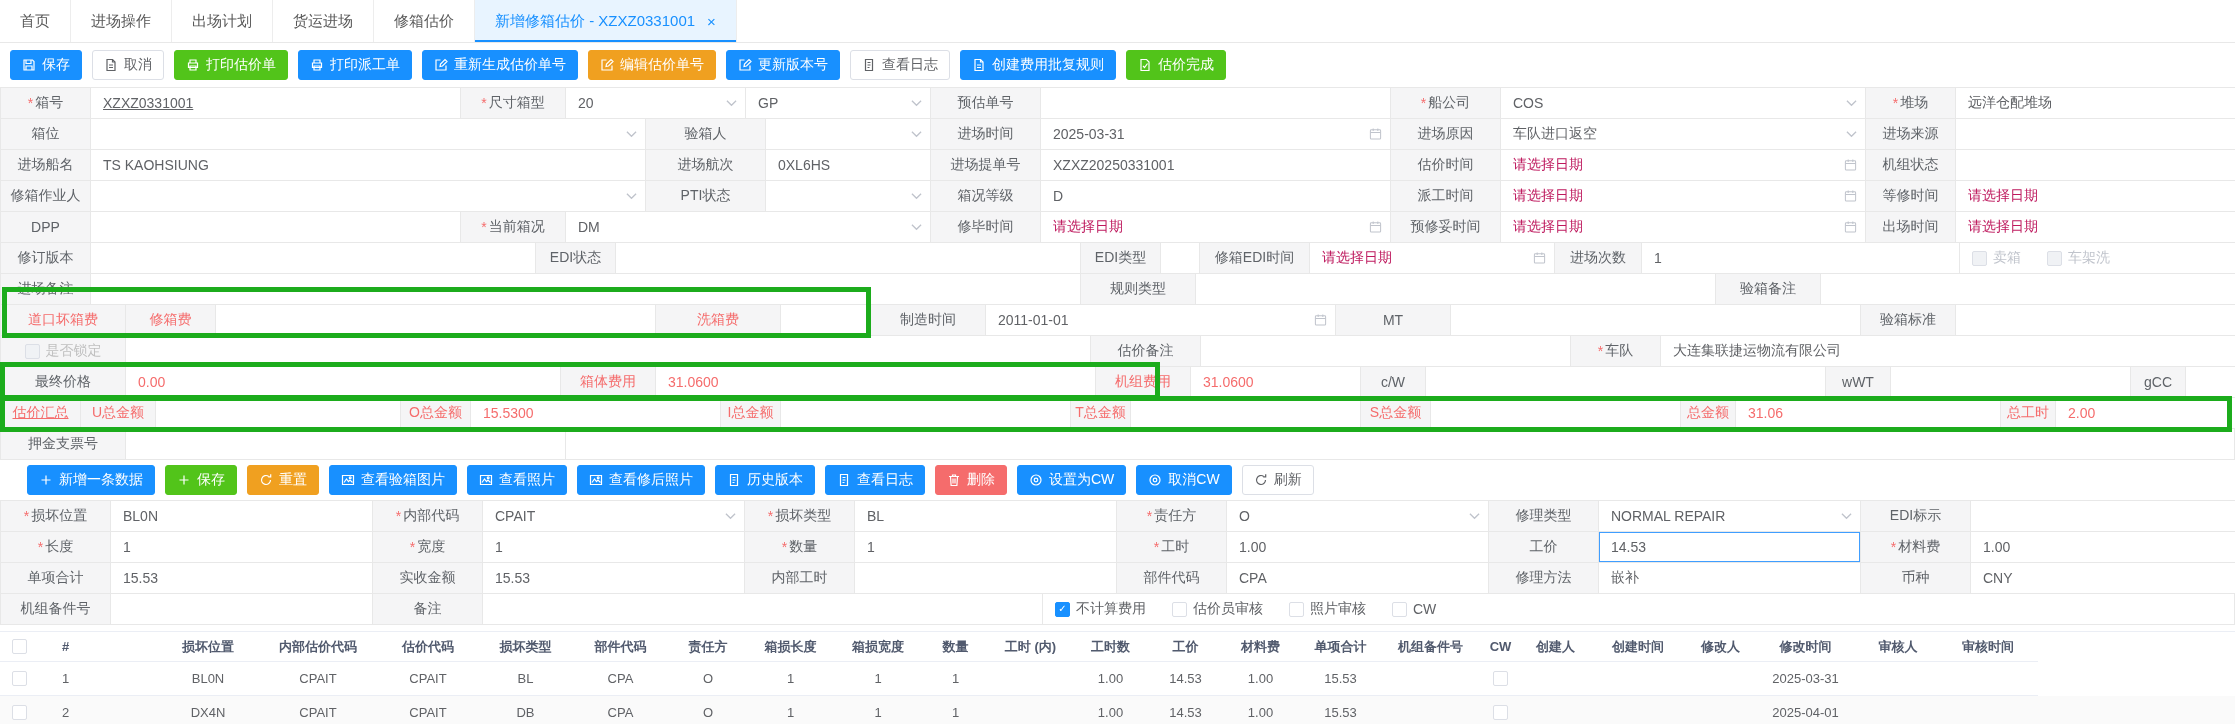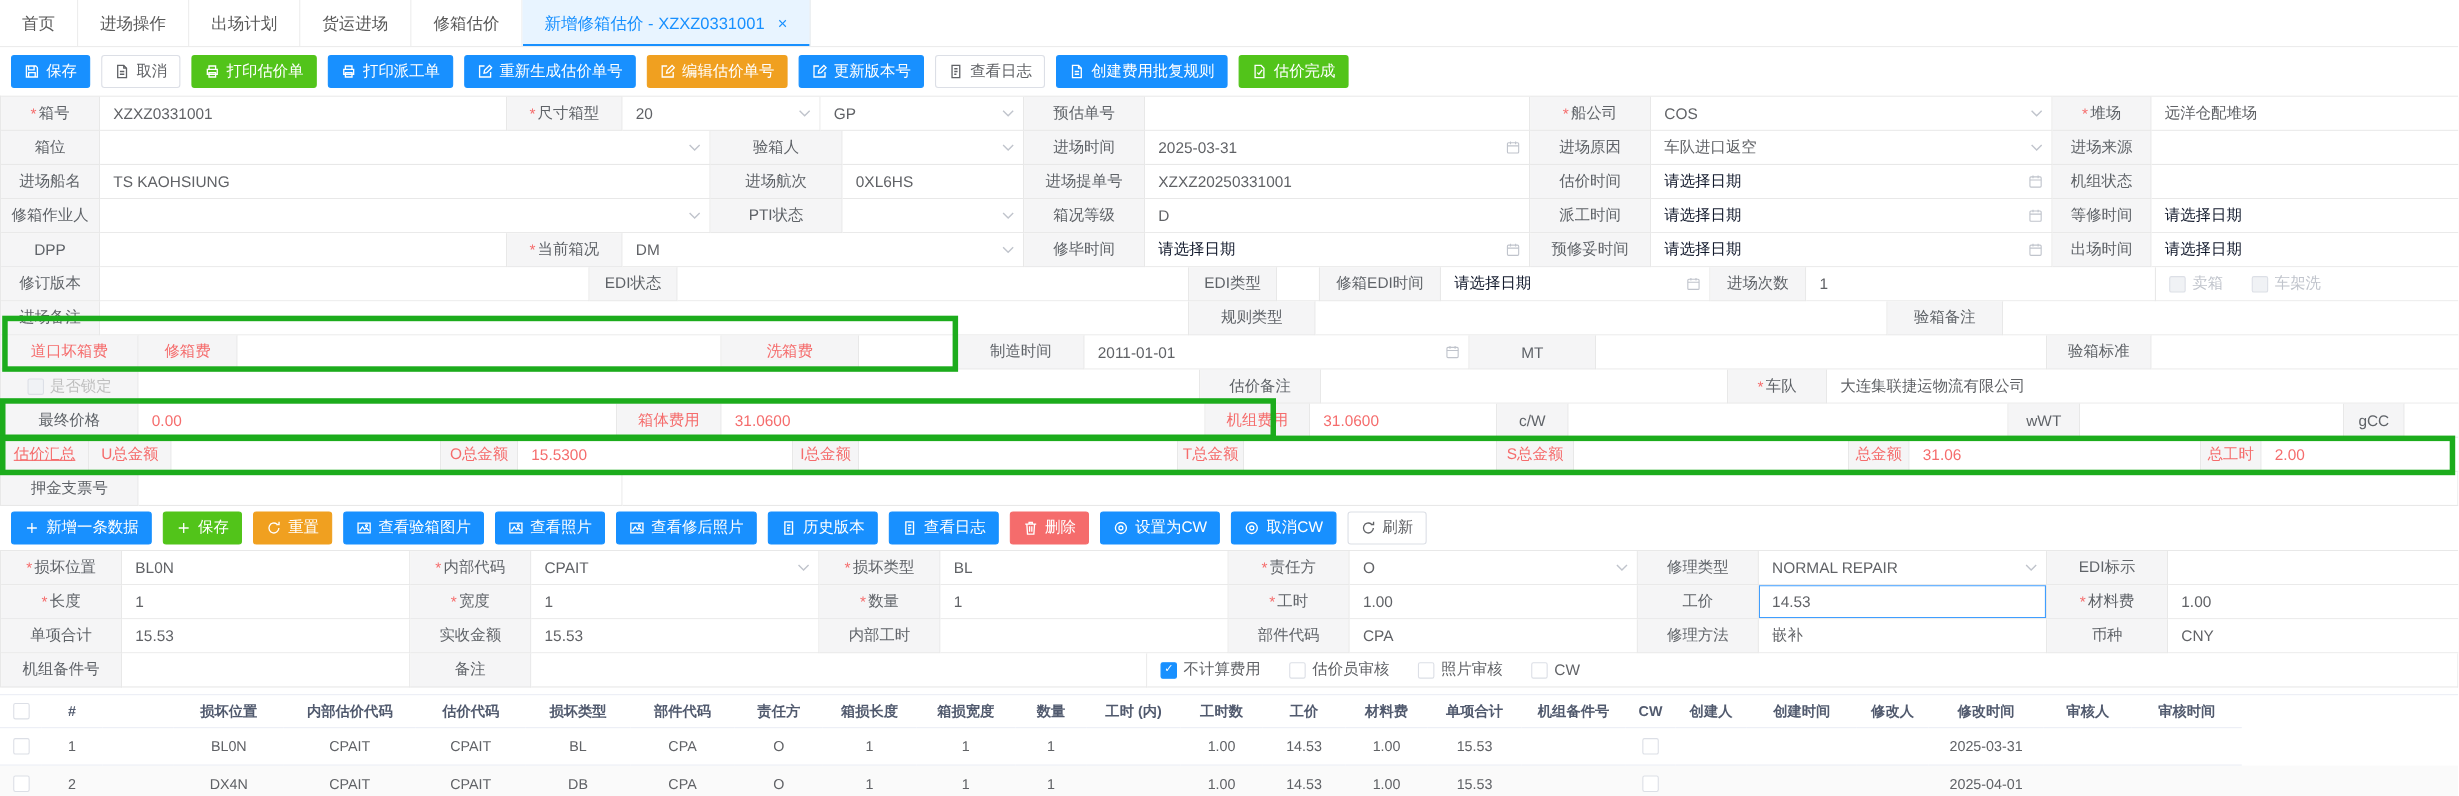--- a/index.html
+++ b/index.html
@@ -7,21 +7,21 @@
   #page{position:relative;width:2235px;height:724px;overflow:hidden;background:#fff;}
 
   
   #tabbar{display:flex;height:42px;border-bottom:1px solid #e8e8e8;background:#fff;align-items:stretch;}
   .tab{display:flex;align-items:center;padding:0 20px;font-size:15px;color:#595959;border-right:1px solid #ededed;cursor:pointer;white-space:nowrap;}
   .tab.active{background:#e8f4ff;color:#1890ff;box-shadow:inset 0 -2px 0 #1890ff;}
   .tclose{margin-left:12px;font-size:15px;color:#1890ff;}
 
   
   #toolbar1,#toolbar2{display:flex;align-items:center;gap:10px;padding:7px 10px;background:#fff;}
-  #toolbar2{padding:5px 10px;}
+  #toolbar2{padding:5px 27px;}
   .btn{display:inline-flex;align-items:center;gap:6px;height:30px;padding:0 11px;border-radius:3px;
        font-size:14px;color:#fff;border:1px solid transparent;cursor:pointer;white-space:nowrap;
        font-family:"Liberation Sans","DejaVu Sans",sans-serif;}
   .btn-blue{background:#1890ff;border-color:#1890ff;}
   .btn-green{background:#52c41a;border-color:#52c41a;}
   .btn-orange{background:#f0a020;border-color:#f0a020;}
   .btn-red{background:#f56c6c;border-color:#f56c6c;}
   .btn-white{background:#fff;color:#606266;border-color:#dcdfe6;}
   .bic svg,.icx{width:14px;height:14px;display:block;}
 
@@ -29,21 +29,21 @@
   .form{border-top:1px solid #e8e8e8;border-left:1px solid #e8e8e8;}
   .frow{display:flex;height:31px;}
   .cell{box-sizing:border-box;flex:none;position:relative;display:flex;align-items:center;overflow:hidden;
         border-right:1px solid #e8e8e8;border-bottom:1px solid #e8e8e8;}
   .lbl{background:#f5f5f6;justify-content:center;font-size:14px;color:#5f6368;padding:0 4px;text-align:center;}
   .fld{background:#fff;padding:0 26px 0 12px;font-size:14px;}
   .star{color:#f56c6c;margin-right:2px;}
   .redt{color:#f56c6c;}
   .lbl.redt .ltx{color:#f56c6c;}
   .disl .ltx{color:#bfbfbf;}
-  .ph{color:#0f172a;}
+  .ph{color:#be185d;}
   .sic{position:absolute;right:8px;top:50%;transform:translateY(-50%);display:flex;}
   .fld.focused{box-shadow:inset 0 0 0 1px #409eff;}
   .cbx{width:15px;height:15px;box-sizing:border-box;border:1px solid #dcdfe6;border-radius:2px;background:#fff;
        display:inline-flex;align-items:center;justify-content:center;flex:none;font-size:10px;line-height:1;}
   .cbx.checked{background:#1890ff;border-color:#1890ff;color:#fff;}
   .cbx.disabled{background:#f0f2f5;border-color:#dcdfe6;}
   .lcb .cbx{margin-right:6px;}
   .cbs{gap:0;}
   .cbwrap{display:inline-flex;align-items:center;gap:6px;margin-right:26px;font-size:14px;color:#606266;}
   .cbwrap.dis{color:#c0c4cc;}
@@ -181,21 +181,21 @@
         </span>
         <span class="blab">估价完成</span>
       </button>
     </div>
   <div id="form-main" class="form">
       <div class="frow">
         <div class="cell lbl" style="width: 90px;">
           <span class="star">*</span>
           <span class="ltx">箱号</span>
         </div>
-        <div class="cell fld" style="width: 370px;">
+        <div class="cell fld" style="width: 370px; text-decoration: underline;">
           <span class="val">XZXZ0331001</span>
         </div>
         <div class="cell lbl" style="width: 105px;">
           <span class="star">*</span>
           <span class="ltx">尺寸箱型</span>
         </div>
         <div class="cell fld" style="width: 180px;">
           <span class="val">20</span>
           <span class="sic">
             <svg viewBox="0 0 12 7" style="width:11px;height:7px;display:block">

